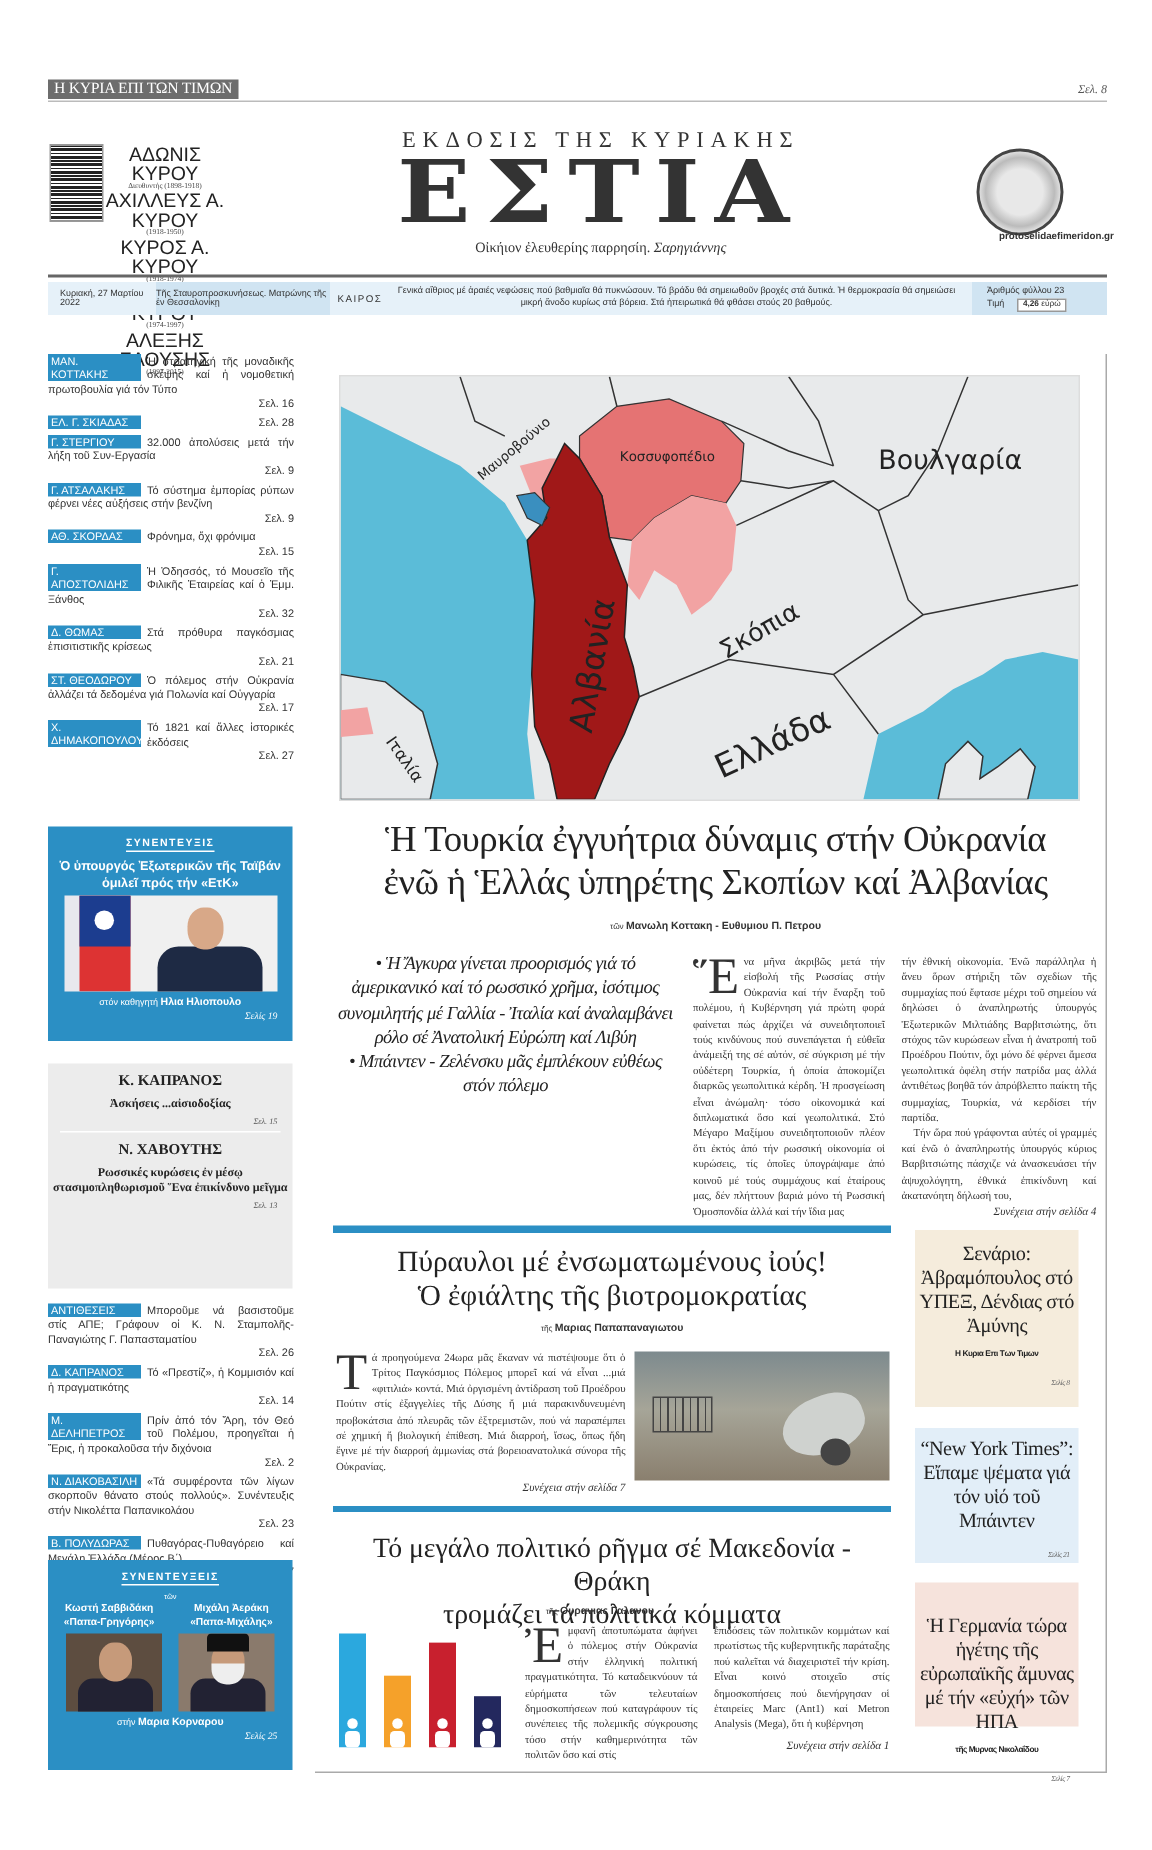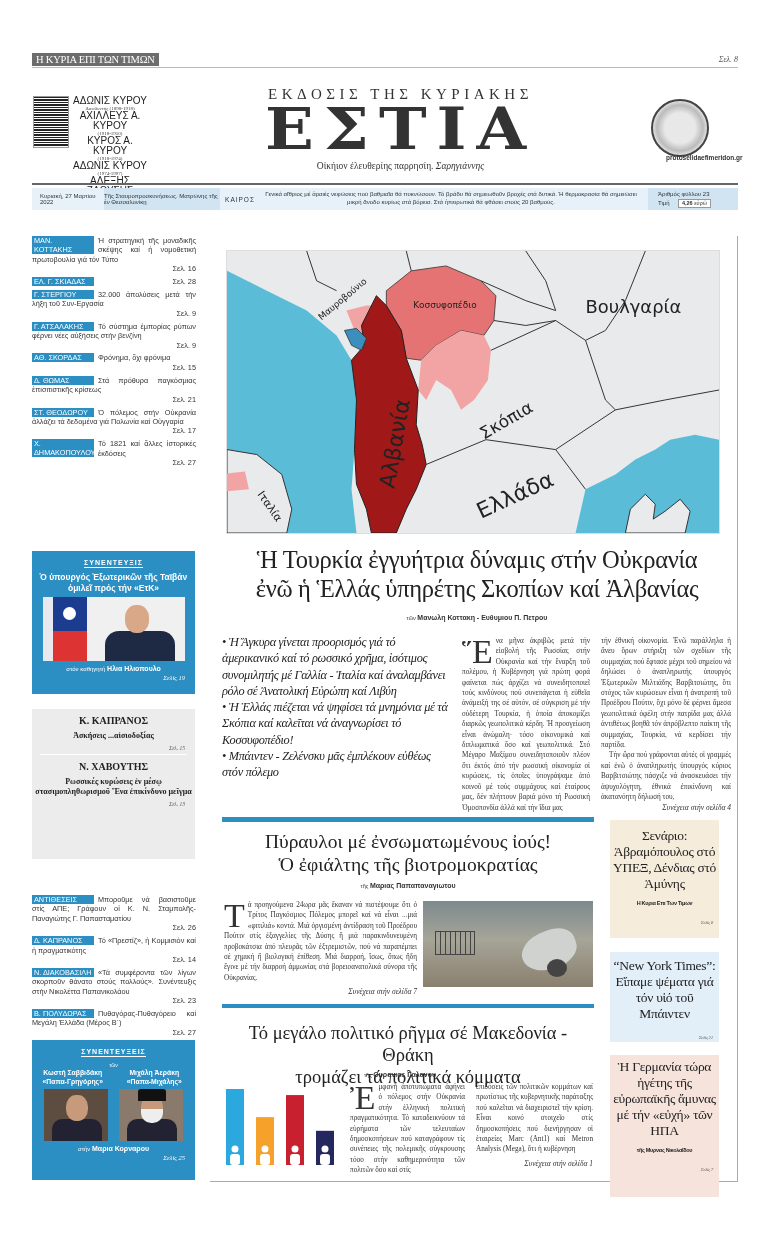--- a/index.html
+++ b/index.html
@@ -7,21 +7,21 @@
 
   
   .topstrip { position: absolute; left: 32px; top: 52px; width: 706px; height: 16px; display: flex; align-items: center; border-bottom: 1px solid #bbb; }
   .topstrip .tag { background: #6d6d6d; color: #fff; font-size: 10.5px; padding: 1px 4px; white-space: nowrap; letter-spacing: -0.2px; }
   .topstrip .headline { font-style: italic; font-size: 11.5px; margin-left: 5px; white-space: nowrap; letter-spacing: -0.2px; }
   .topstrip .page { font-style: italic; font-size: 8px; margin-left: auto; color: #555; }
 
   
   .barcode-box { position: absolute; left: 33px; top: 96px; width: 36px; height: 52px; border: 1px solid #999; background: repeating-linear-gradient(180deg, #222 0 1px, #fff 1px 2px, #222 2px 4px, #fff 4px 5px); }
   .founders { position: absolute; left: 70px; top: 96px; width: 80px; text-align: center; font-family: "Liberation Sans", sans-serif; line-height: 1; }
-  .founders .n { font-size: 10px; font-weight: normal; color: #222; }
+  .founders .n { font-size: 13px; font-weight: normal; color: #222; }
   .founders .y { font-size: 5px; color: #444; font-family: "Liberation Serif", serif; }
   .mast-sub { position: absolute; left: 248px; top: 86px; width: 305px; text-align: center; font-size: 15px; letter-spacing: 4.5px; color: #333; }
   .mast-title { position: absolute; left: 248px; top: 99px; width: 305px; text-align: center; font-family: "DejaVu Serif", serif; font-weight: bold; font-size: 64px; letter-spacing: 10px; color: #333; line-height: 60px; transform: scaleY(0.9); }
   .mast-motto { position: absolute; left: 248px; top: 161px; width: 305px; text-align: center; font-size: 9.5px; color: #333; }
   .mast-motto i { font-style: italic; }
   .seal { position: absolute; left: 651px; top: 99px; width: 58px; height: 58px; border-radius: 50%; border: 2px solid #444; background: radial-gradient(circle, #e8e8e8 40%, #bbb 60%, #ddd 70%); }
   .seal-url { position: absolute; left: 666px; top: 154px; font-family: "Liberation Sans", sans-serif; font-size: 6.5px; font-weight: bold; color: #333; }
   .rule-top { position: absolute; left: 32px; top: 183px; width: 706px; height: 2px; background: #666; }
 
   
@@ -56,21 +56,21 @@
   .intbox .pg { font-size: 6.5px; font-style: italic; text-align: right; padding-right: 10px; margin-top: 2px; font-family: "Liberation Serif", serif; }
 
   
   .arthra { position: absolute; left: 32px; top: 709px; width: 163px; height: 150px; background: #ececec; text-align: center; }
   .arthra .h { font-size: 12.5px; font-weight: bold; padding: 5px 0 4px; border-bottom: 2px solid #fff; letter-spacing: 0.5px; }
   .arthra .au { font-size: 10px; font-weight: bold; margin-top: 6px; }
   .arthra .t { font-size: 8px; font-weight: bold; margin-top: 5px; line-height: 10px; }
   .arthra .pg { font-size: 5.5px; font-style: italic; text-align: right; padding-right: 10px; margin-top: 4px; color: #555; }
   .arthra .sep { height: 1px; background: #fff; margin: 3px 8px 0; }
 
-  .leftcol2 { position: absolute; left: 32px; top: 895px; width: 164px; }
+  .leftcol2 { position: absolute; left: 32px; top: 869px; width: 164px; }
 
   
   .intbox2 { position: absolute; left: 32px; top: 1040px; width: 163px; height: 140px; background: #2b8fc4; color: #fff; font-family: "Liberation Sans", sans-serif; text-align: center; }
   .intbox2 .lbl { font-size: 7px; font-weight: bold; letter-spacing: 1px; margin-top: 8px; display: inline-block; border-bottom: 1px solid #fff; padding-bottom: 1px; }
   .intbox2 .ton { font-size: 5px; margin-top: 4px; }
   .intbox2 .names { display: flex; justify-content: space-around; font-size: 6.8px; font-weight: bold; line-height: 8.5px; margin-top: 1px; }
   .intbox2 .photos { display: flex; justify-content: space-around; margin-top: 3px; padding: 0 6px; }
   .intbox2 .p { width: 64px; height: 52px; background: #5d4d40; position: relative; overflow: hidden; }
   .intbox2 .p .face { position: absolute; left: 22px; top: 6px; width: 22px; height: 26px; border-radius: 45%; background: #c69a7a; }
   .intbox2 .p .body { position: absolute; left: 8px; top: 30px; width: 50px; height: 24px; background: #223; border-radius: 10px 10px 0 0; }
@@ -83,21 +83,21 @@
 
   
   .mainframe { position: absolute; left: 210px; top: 236px; width: 528px; height: 946px; border-right: 1px solid #aaa; border-bottom: 1px solid #aaa; }
   .map { position: absolute; left: 226px; top: 250px; width: 494px; height: 284px; background: #e8eaeb; overflow: hidden; border: 1px solid #ddd; }
   .map svg { width: 100%; height: 100%; display: block; }
   .map-label { font-family: "DejaVu Sans", sans-serif; fill: #222; }
 
   .lead-h { position: absolute; left: 222px; top: 545px; width: 510px; text-align: center; font-size: 24.5px; line-height: 29px; color: #222; letter-spacing: -0.3px; }
   .lead-by { position: absolute; left: 222px; top: 614px; width: 510px; text-align: center; font-family: "Liberation Sans", sans-serif; font-size: 5.5px; color: #333; }
   .lead-by b { font-size: 7px; }
-  .bullets { position: absolute; left: 222px; top: 634px; width: 230px; text-align: left; font-style: italic; font-size: 12.3px; line-height: 16.3px; color: #222; letter-spacing: -0.3px; }
+  .bullets { position: absolute; left: 222px; top: 634px; width: 230px; text-align: center; font-style: italic; font-size: 12.3px; line-height: 16.3px; color: #222; letter-spacing: -0.3px; }
   .body-col { position: absolute; font-size: 7.2px; line-height: 10.4px; text-align: justify; color: #333; }
   .dropcap { float: left; font-size: 34px; line-height: 28px; margin-right: 3px; margin-top: 2px; }
   .cont { display: block; text-align: right; font-style: italic; font-size: 7.5px; }
 
   .rule-blue { position: absolute; height: 5px; background: #2b8fc4; }
 
   .h2 { position: absolute; text-align: center; font-size: 19.5px; line-height: 23px; color: #222; }
   .by2 { position: absolute; text-align: center; font-family: "Liberation Sans", sans-serif; font-size: 5.5px; color: #333; }
   .by2 b { font-size: 7px; }
 
@@ -158,20 +158,21 @@
     </div>
   </div>
 </div>
 
 <div class="leftcol" id="idx-top">
     <div class="idx-item"><span class="au">ΜΑΝ. ΚΟΤΤΑΚΗΣ</span><span>Ἡ στρατηγική τῆς μοναδικῆς σκέψης καί ἡ νομοθετική πρωτοβουλία γιά τόν Τύπο</span><span class="pg">Σελ. 16</span></div>
     <div class="idx-item"><span class="au">ΕΛ. Γ. ΣΚΙΑΔΑΣ</span><span class="pg">Σελ. 28</span></div>
     <div class="idx-item"><span class="au">Γ. ΣΤΕΡΓΙΟΥ</span><span>32.000 ἀπολύσεις μετά τήν λήξη τοῦ Συν-Εργασία</span><span class="pg">Σελ. 9</span></div>
     <div class="idx-item"><span class="au">Γ. ΑΤΣΑΛΑΚΗΣ</span><span>Τό σύστημα ἐμπορίας ρύπων φέρνει νέες αὐξήσεις στήν βενζίνη</span><span class="pg">Σελ. 9</span></div>
     <div class="idx-item"><span class="au">ΑΘ. ΣΚΟΡΔΑΣ</span><span>Φρόνημα, ὄχι φρόνιμα</span><span class="pg">Σελ. 15</span></div>
+    <div class="idx-item"><span class="au">Γ. ΑΠΟΣΤΟΛΙΔΗΣ</span><span>Ἡ Ὀδησσός, τό Μουσεῖο τῆς Φιλικῆς Ἑταιρείας καί ὁ Ἐμμ. Ξάνθος</span><span class="pg">Σελ. 32</span></div>
     <div class="idx-item"><span class="au">Δ. ΘΩΜΑΣ</span><span>Στά πρόθυρα παγκόσμιας ἐπισιτιστικῆς κρίσεως</span><span class="pg">Σελ. 21</span></div>
     <div class="idx-item"><span class="au">ΣΤ. ΘΕΟΔΩΡΟΥ</span><span>Ὁ πόλεμος στήν Οὐκρανία ἀλλάζει τά δεδομένα γιά Πολωνία καί Οὑγγαρία</span><span class="pg">Σελ. 17</span></div>
     <div class="idx-item"><span class="au">Χ. ΔΗΜΑΚΟΠΟΥΛΟΥ</span><span>Τό 1821 καί ἄλλες ἱστορικές ἐκδόσεις</span><span class="pg">Σελ. 27</span></div>
   </div>
 
 <div class="intbox">
   <div class="lbl">ΣΥΝΕΝΤΕΥΞΙΣ</div>
   <div class="ttl">Ὁ ὑπουργός Ἐξωτερικῶν τῆς Ταϊβάν ὁμιλεῖ πρός τήν «ΕτΚ»</div>
   <div class="photo">
     <div class="flag"></div>
@@ -193,20 +194,21 @@
   <div class="pg">Σελ. 15</div>
   <div class="sep"></div>
   <div class="au">Ν. ΧΑΒΟΥΤΗΣ</div>
   <div class="t">Ρωσσικές κυρώσεις ἐν μέσῳ στασιμοπληθωρισμοῦ Ἕνα ἐπικίνδυνο μεῖγμα</div>
   <div class="pg">Σελ. 13</div>
 </div>
 
 <div class="leftcol2" id="idx-bottom">
     <div class="idx-item"><span class="au">ΑΝΤΙΘΕΣΕΙΣ</span><span>Μποροῦμε νά βασιστοῦμε στίς ΑΠΕ; Γράφουν οἱ Κ. Ν. Σταμπολῆς-Παναγιώτης Γ. Παπασταματίου</span><span class="pg">Σελ. 26</span></div>
     <div class="idx-item"><span class="au">Δ. ΚΑΠΡΑΝΟΣ</span><span>Τό «Πρεστίζ», ἡ Κομμισιόν καί ἡ πραγματικότης</span><span class="pg">Σελ. 14</span></div>
+    <div class="idx-item"><span class="au">Μ. ΔΕΛΗΠΕΤΡΟΣ</span><span>Πρίν ἀπό τόν Ἄρη, τόν Θεό τοῦ Πολέμου, προηγεῖται ἡ Ἔρις, ἡ προκαλοῦσα τήν διχόνοια</span><span class="pg">Σελ. 2</span></div>
     <div class="idx-item"><span class="au">Ν. ΔΙΑΚΟΒΑΣΙΛΗ</span><span>«Τά συμφέροντα τῶν λίγων σκορποῦν θάνατο στούς πολλούς». Συνέντευξις στήν Νικολέττα Παπανικολάου</span><span class="pg">Σελ. 23</span></div>
     <div class="idx-item"><span class="au">Β. ΠΟΛΥΔΩΡΑΣ</span><span>Πυθαγόρας-Πυθαγόρειο καί Μεγάλη Ἑλλάδα (Μέρος Β΄)</span><span class="pg">Σελ. 27</span></div>
   </div>
 
 <div class="intbox2">
   <div class="lbl">ΣΥΝΕΝΤΕΥΞΕΙΣ</div>
   <div class="ton">τῶν</div>
   <div class="names">
     <div style="width:72px">Κωστή Σαββιδάκη «Παπα-Γρηγόρης»</div>
     <div style="width:72px">Μιχάλη Ἀεράκη «Παπα-Μιχάλης»</div>
@@ -267,21 +269,20 @@
 <div class="lead-h">
   <div>Ἡ Τουρκία ἐγγυήτρια δύναμις στήν Οὐκρανία</div>
   <div>ἐνῶ ἡ Ἑλλάς ὑπηρέτης Σκοπίων καί Ἀλβανίας</div>
 </div>
 <div class="lead-by">
   <span>τῶν</span>
   <b>Μανωλη Κοττακη - Ευθυμιου Π. Πετρου</b>
 </div>
 <div class="bullets">
   <div>• Ἡ Ἄγκυρα γίνεται προορισμός γιά τό ἀμερικανικό καί τό ρωσσικό χρῆμα, ἰσότιμος συνομιλητής μέ Γαλλία - Ἰταλία καί ἀναλαμβάνει ρόλο σέ Ἀνατολική Εὐρώπη καί Λιβύη</div>
-  <div>• Ἡ Ἑλλάς πιέζεται νά ψηφίσει τά μνημόνια μέ τά Σκόπια καί καλεῖται νά ἀναγνωρίσει τό Κοσσυφοπέδιο!</div>
   <div>• Μπάιντεν - Ζελένσκυ μᾶς ἐμπλέκουν εὐθέως στόν πόλεμο</div>
 </div>
 <div class="body-col" style="left:462px; top:636px; width:128px;">
   <span class="dropcap">Ἕ</span>
   <span>να μῆνα ἀκριβῶς μετά τήν εἰσβολή τῆς Ρωσσίας στήν Οὐκρανία καί τήν ἔναρξη τοῦ πολέμου, ἡ Κυβέρνηση γιά πρώτη φορά φαίνεται πώς ἀρχίζει νά συνειδητοποιεῖ τούς κινδύνους πού συνεπάγεται ἡ εὐθεῖα ἀνάμειξή της σέ αὐτόν, σέ σύγκριση μέ τήν οὐδέτερη Τουρκία, ἡ ὁποία ἀποκομίζει διαρκῶς γεωπολιτικά κέρδη. Ἡ προσγείωση εἶναι ἀνώμαλη· τόσο οἰκονομικά καί διπλωματικά ὅσο καί γεωπολιτικά. Στό Μέγαρο Μαξίμου συνειδητοποιοῦν πλέον ὅτι ἐκτός ἀπό τήν ρωσσική οἰκονομία οἱ κυρώσεις, τίς ὁποῖες ὑπογράψαμε ἀπό κοινοῦ μέ τούς συμμάχους καί ἑταίρους μας, δέν πλήττουν βαριά μόνο τή Ρωσσική Ὁμοσπονδία ἀλλά καί τήν ἴδια μας</span>
 </div>
 <div class="body-col" style="left:601px; top:636px; width:130px;">
   <span>τήν ἐθνική οἰκονομία. Ἐνῶ παράλληλα ἡ ἄνευ ὅρων στήριξη τῶν σχεδίων τῆς συμμαχίας πού ἔφτασε μέχρι τοῦ σημείου νά δηλώσει ὁ ἀναπληρωτής ὑπουργός Ἐξωτερικῶν Μιλτιάδης Βαρβιτσιώτης, ὅτι στόχος τῶν κυρώσεων εἶναι ἡ ἀνατροπή τοῦ Προέδρου Πούτιν, ὄχι μόνο δέ φέρνει ἄμεσα γεωπολιτικά ὀφέλη στήν πατρίδα μας ἀλλά ἀντιθέτως βοηθᾶ τόν ἀπρόβλεπτο παίκτη τῆς συμμαχίας, Τουρκία, νά κερδίσει τήν παρτίδα.</span>
   <div style="text-indent:8px">Τήν ὥρα πού γράφονται αὐτές οἱ γραμμές καί ἐνῶ ὁ ἀναπληρωτής ὑπουργός κύριος Βαρβιτσιώτης πάσχιζε νά ἀνασκευάσει τήν ἀψυχολόγητη, ἐθνικά ἐπικίνδυνη καί ἀκατανόητη δήλωσή του,</div>
   <span class="cont">Συνέχεια στήν σελίδα 4</span>
@@ -343,17 +344,17 @@
 
 <div class="rbox" id="rbox0" style="top: 820px; height: 118px; padding-top: 8px; background: rgb(245, 236, 220);">
   <div>Σενάριο: Ἀβραμόπουλος στό ΥΠΕΞ, Δένδιας στό Ἀμύνης</div>
   <div class="by">Η Κυρια Επι Των Τιμων</div>
   <div class="pg" style="margin-top:4px">Σελίς 8</div>
 </div>
 <div class="rbox" id="rbox1" style="top: 952px; height: 90px; padding-top: 6px; background: rgb(226, 238, 248);">
   <div>“New York Times”: Εἴπαμε ψέματα γιά τόν υἱό τοῦ Μπάιντεν</div>
   <div class="pg">Σελίς 21</div>
 </div>
-<div class="rbox" id="rbox2" style="top: 1055px; height: 142px; padding-top: 4px; background: rgb(246, 227, 220);">
+<div class="rbox" id="rbox2" style="top: 1055px; height: 96px; padding-top: 21px; background: rgb(246, 227, 220);">
   <div>Ἡ Γερμανία τώρα ἡγέτης τῆς εὐρωπαϊκῆς ἄμυνας μέ τήν «εὐχή» τῶν ΗΠΑ</div>
   <div class="by">τῆς Μυρνας Νικολαΐδου</div>
   <div class="pg" style="margin-top:4px">Σελίς 7</div>
 </div>
 
 </body></html>

